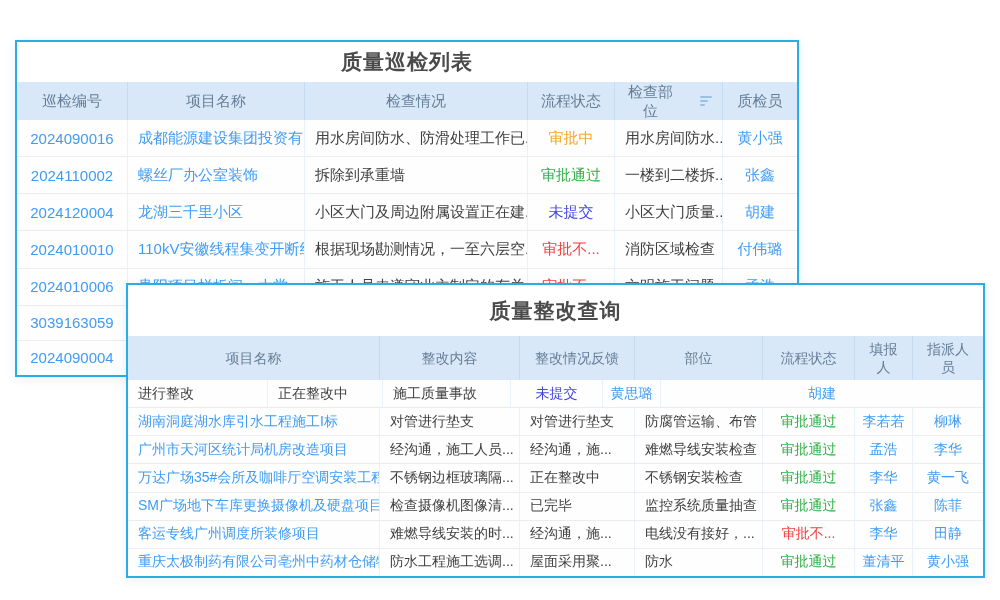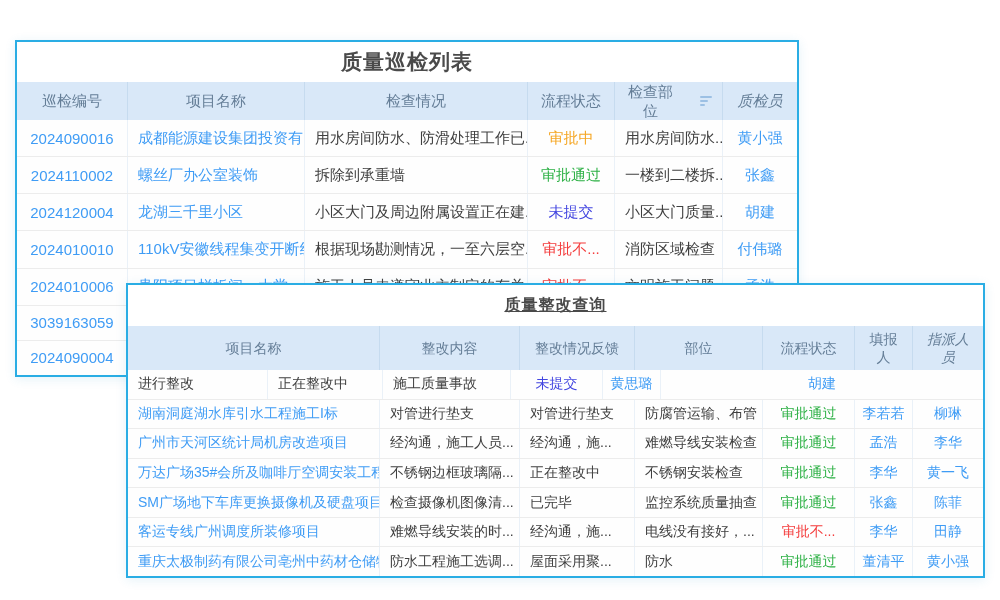--- a/index.html
+++ b/index.html
@@ -14,32 +14,32 @@
     box-shadow:0 2px 10px rgba(40,150,200,0.12);
     display:flex;flex-direction:column;
   }
   #card1{left:15px;top:12px;width:784px;height:337px;z-index:1;margin-top:28px;}
   #card2{left:126px;top:283px;width:859px;height:295px;z-index:2;}
   .card-title{
     flex:0 0 auto;display:flex;align-items:center;justify-content:center;
     font-weight:bold;color:#4a4a4a;letter-spacing:1px;
   }
   #card1 .card-title{height:40px;font-size:21px;}
-  #card2 .card-title{height:41px;font-size:16px;text-decoration:underline;}
+  #card2 .card-title{height:51px;font-size:21px;}
   .thead{
     flex:0 0 auto;display:flex;background:#d9e8f8;color:#657e97;
   }
   #card1 .thead{height:38px;font-size:15px;}
   #card2 .thead{height:44px;font-size:14px;}
   .th{
     display:flex;align-items:center;justify-content:center;text-align:center;
     border-right:1px solid #c6dbef;box-sizing:border-box;padding:0 10px;
     line-height:1.3;
   }
-  .th:last-child{border-right:none;font-style:italic;}
+  .th:last-child{border-right:none;}
   .tbody{flex:1 1 auto;display:flex;flex-direction:column;justify-content:flex-end;}
   .tr{flex:1 1 auto;display:flex;border-bottom:1px solid #ececec;background:#fefefe;}
   .tr:last-child{border-bottom:none;}
   .td{
     display:flex;align-items:center;box-sizing:border-box;
     padding:0 10px;color:#3f3f3f;white-space:nowrap;overflow:hidden;
   }
   #card1 .td{font-size:15px;}
   #card2 .td{font-size:14px;}
   .td{border-right:1px solid #eaf1f8;}

